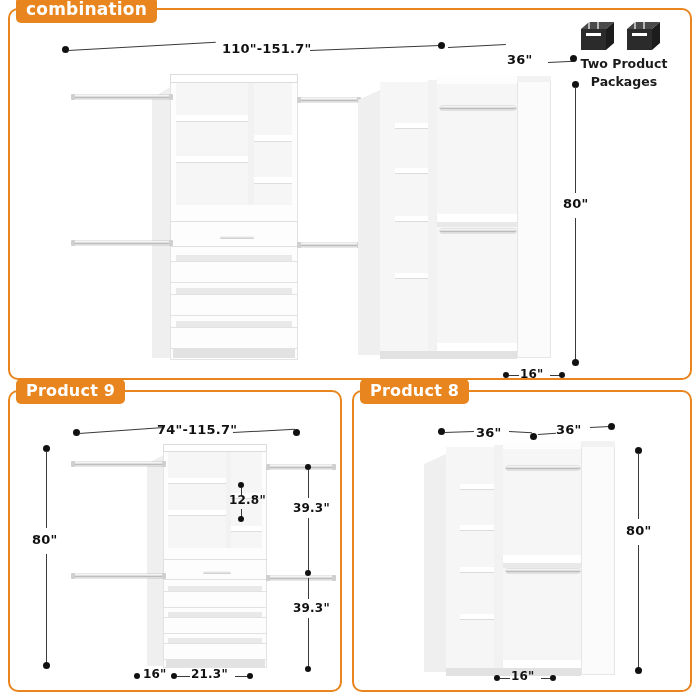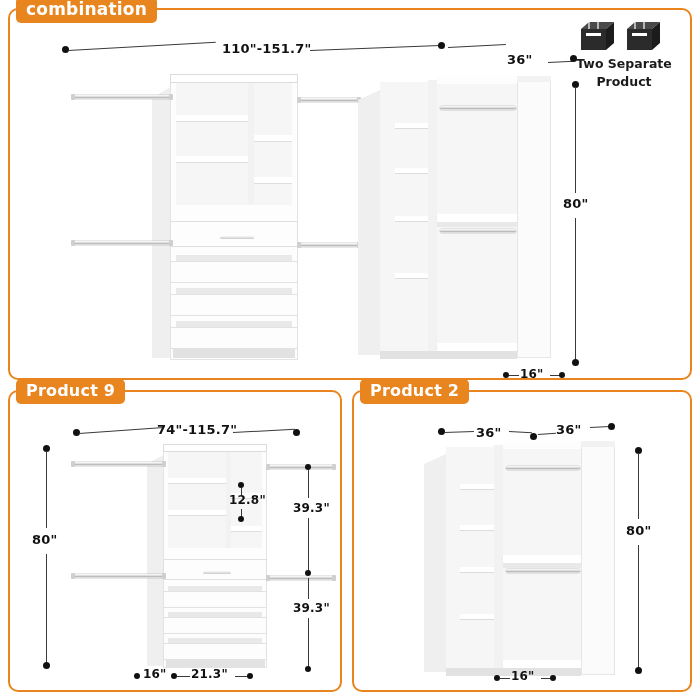--- a/index.html
+++ b/index.html
@@ -94,22 +94,22 @@
         </svg>
         <svg width="42" height="32" viewBox="0 0 42 32">
           <polygon points="1,9 26,9 26,30 1,30" fill="#2b2b2b"></polygon>
           <polygon points="1,9 9,2 34,2 26,9" fill="#4a4a4a"></polygon>
           <polygon points="26,9 34,2 34,23 26,30" fill="#1c1c1c"></polygon>
           <rect x="6" y="13" width="15" height="3" fill="#ffffff"></rect>
           <line x1="9" y1="2" x2="9" y2="9" stroke="#ffffff" stroke-width="1.2"></line>
           <line x1="18" y1="2" x2="18" y2="9" stroke="#ffffff" stroke-width="1.2"></line>
         </svg>
       </div>
-      <div class="pkg-label">Two Separate</div>
-      <div class="pkg-label">Product</div>
+      <div class="pkg-label">Two Product</div>
+      <div class="pkg-label">Packages</div>
     </div>
 
     <div>
 
       <div class="fw side" style="left:142px;top:76px;width:20px;height:272px;
            clip-path:polygon(0 12px,100% 0,100% 100%,0 100%);"></div>
 
       <div class="fw face" style="left:160px;top:64px;width:128px;height:286px;
            box-shadow:inset 0 0 0 1px #e4e4e4;"></div>
 
@@ -294,21 +294,21 @@
       <div class="dot sm" style="left:161px;top:281px;"></div>
       <div class="dim-line h" style="left:167px;top:284px;width:13px;"></div>
       <div class="dim-label sm" style="left:181px;top:275px;">21.3"</div>
       <div class="dim-line h" style="left:225px;top:284px;width:13px;"></div>
       <div class="dot sm" style="left:237px;top:281px;"></div>
     </div>
   </div>
 
   <div class="panel" id="panel-product2">
 
-    <div class="panel-tag" id="tag-product2">Product 2</div>
+    <div class="panel-tag" id="tag-product2">Product 8</div>
 
     <div>
 
       <div class="fw side" style="left:70px;top:62px;width:22px;height:218px;
            clip-path:polygon(0 10px,100% 0,100% 100%,0 100%);"></div>
 
       <div class="fw back" style="left:92px;top:55px;width:48px;height:225px;"></div>
       <div class="fw shelftop" style="left:106px;top:92px;width:34px;height:5px;box-shadow:0 1px 0 #dcdcdc;"></div>
       <div class="fw shelftop" style="left:106px;top:133px;width:34px;height:5px;box-shadow:0 1px 0 #dcdcdc;"></div>
       <div class="fw shelftop" style="left:106px;top:175px;width:34px;height:5px;box-shadow:0 1px 0 #dcdcdc;"></div>

